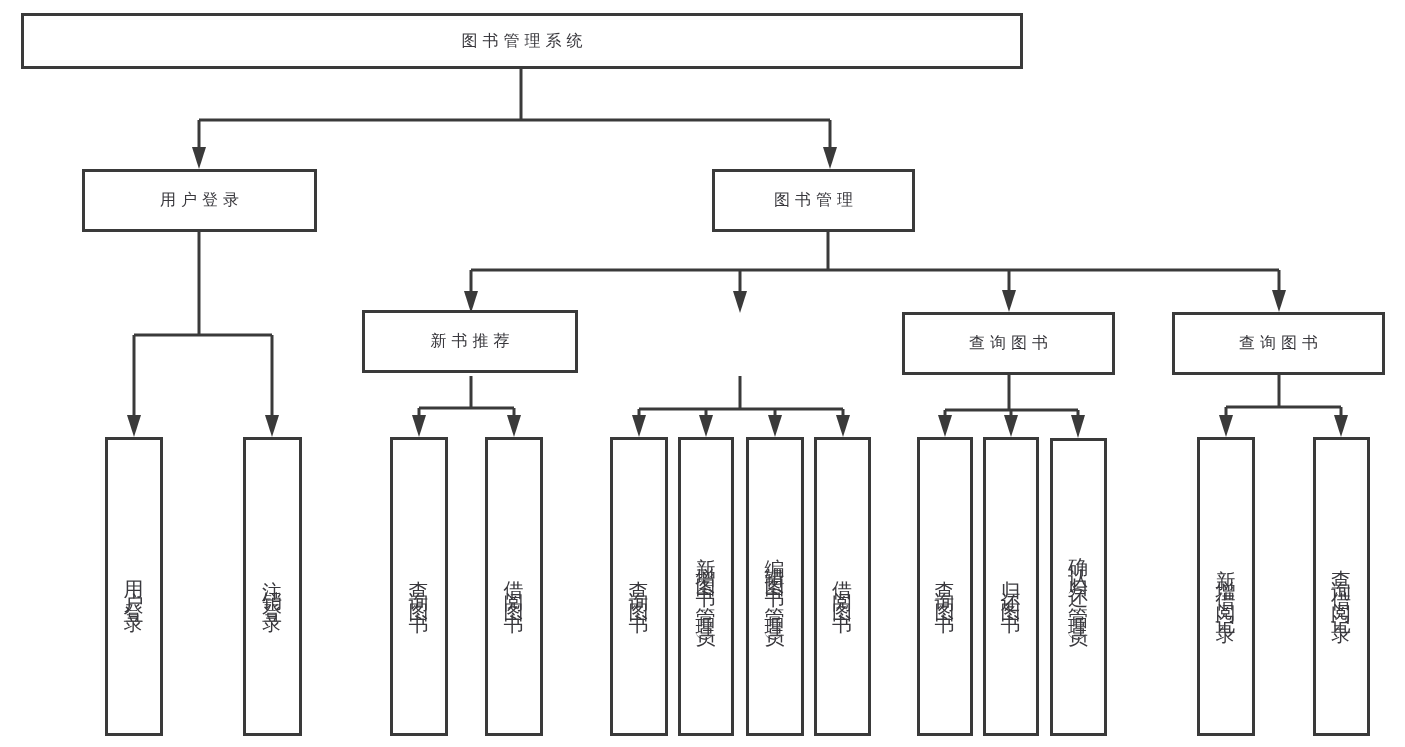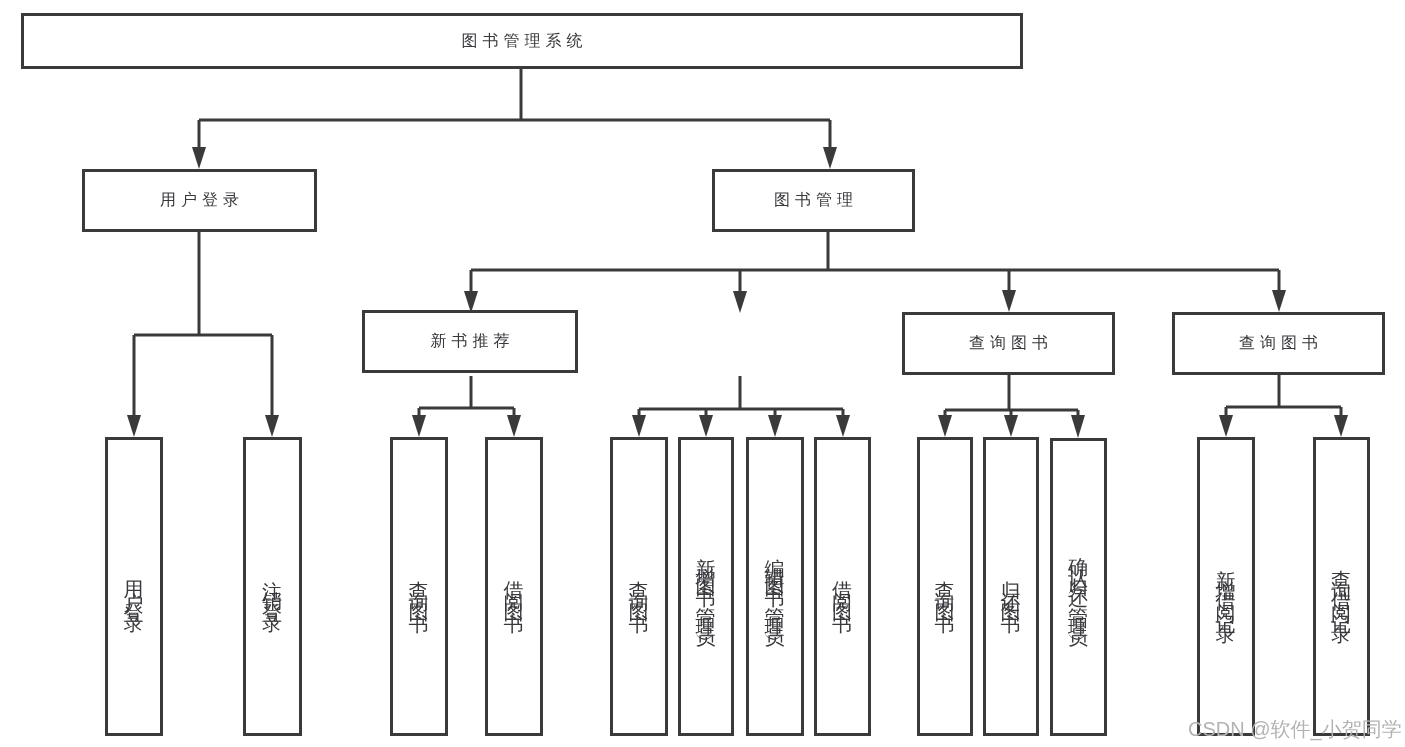--- a/index.html
+++ b/index.html
@@ -181,15 +181,14 @@
     <span>确认归还（管理员）</span>
   </div>
 
   <div class="box vbox" style="left:1197px;top:437px;width:58px;height:299px">
     <span>新增借阅记录</span>
   </div>
   <div class="box vbox" style="left:1313px;top:437px;width:57px;height:299px">
     <span>查询借阅记录</span>
   </div>
 
-  <div id="watermark">CSDN @软件_小贺同学</div>
 
 </div>
 
 </body></html>

